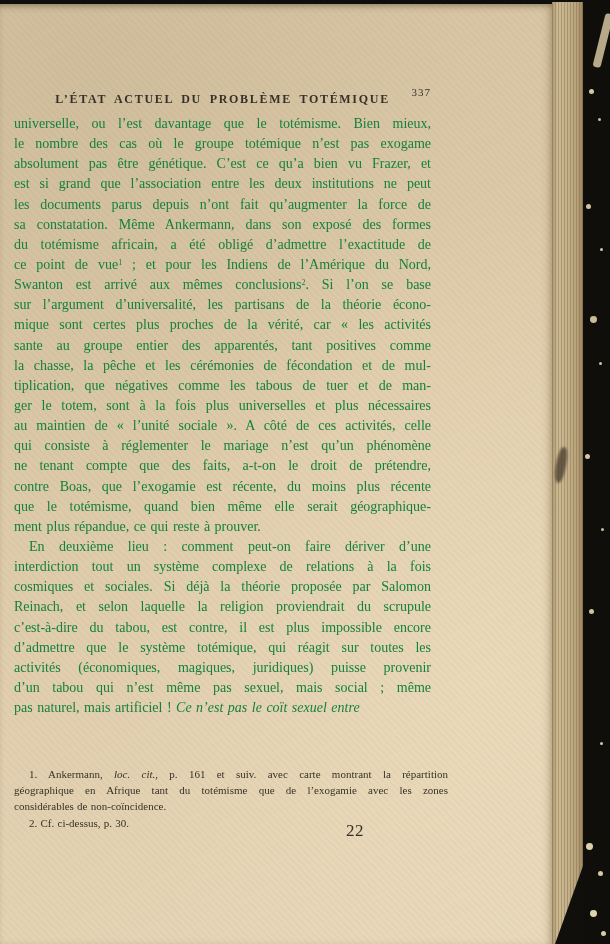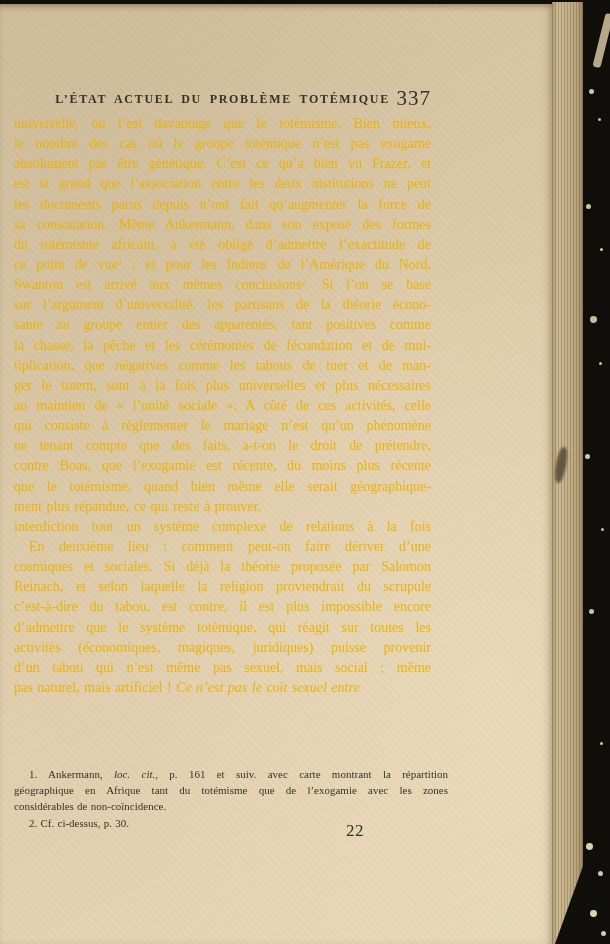--- a/index.html
+++ b/index.html
@@ -55,25 +55,25 @@
   }
   
   .running-head{
     position:absolute;left:14px;top:89px;width:417px;height:18px;
     text-align:center;color:#35312a;
   }
   .running-head .title{
     font-size:12px;font-weight:700;letter-spacing:1.7px;word-spacing:3px;
   }
   .running-head .folio{
-    position:absolute;right:0;top:-3px;font-size:21px;font-weight:400;letter-spacing:1px;
+    position:absolute;right:0;top:-3px;font-size:11px;font-weight:400;letter-spacing:1px;
   }
   .bodytext{
     position:absolute;left:14px;top:114px;width:417px;
-    font-size:14px;color:#eab308;word-spacing:1px;
+    font-size:14px;color:#15803d;word-spacing:1px;
   }
   .bodytext .line{height:20.15px;line-height:20.15px;overflow:hidden;
     text-align:justify;text-align-last:justify;}
   .footnotes{
     position:absolute;left:14px;top:766px;width:434px;
     font-size:11px;color:#363229;word-spacing:.5px;
   }
   .footnotes .line{height:16.2px;line-height:16.2px;overflow:hidden;
     text-align:justify;text-align-last:justify;}
   .line.no-just{text-align-last:left;}
@@ -104,32 +104,33 @@
     <div class="line"><span>universelle, ou l’est davantage que le totémisme. Bien mieux,</span></div>
     <div class="line"><span>le nombre des cas où le groupe totémique n’est pas exogame</span></div>
     <div class="line"><span>absolument pas être génétique. C’est ce qu’a bien vu Frazer, et</span></div>
     <div class="line"><span>est si grand que l’association entre les deux institutions ne peut</span></div>
     <div class="line"><span>les documents parus depuis n’ont fait qu’augmenter la force de</span></div>
     <div class="line"><span>sa constatation. Même Ankermann, dans son exposé des formes</span></div>
     <div class="line"><span>du totémisme africain, a été obligé d’admettre l’exactitude de</span></div>
     <div class="line"><span>ce point de vue</span><span class="sup">1</span><span> ; et pour les Indiens de l’Amérique du Nord,</span></div>
     <div class="line"><span>Swanton est arrivé aux mêmes conclusions</span><span class="sup">2</span><span>. Si l’on se base</span></div>
     <div class="line"><span>sur l’argument d’universalité, les partisans de la théorie écono-</span></div>
+    <div class="line"><span>mique sont certes plus proches de la vérité, car « les activités</span></div>
     <div class="line"><span>sante au groupe entier des apparentés, tant positives comme</span></div>
     <div class="line"><span>la chasse, la pêche et les cérémonies de fécondation et de mul-</span></div>
     <div class="line"><span>tiplication, que négatives comme les tabous de tuer et de man-</span></div>
     <div class="line"><span>ger le totem, sont à la fois plus universelles et plus nécessaires</span></div>
     <div class="line"><span>au maintien de « l’unité sociale ». A côté de ces activités, celle</span></div>
     <div class="line"><span>qui consiste à réglementer le mariage n’est qu’un phénomène</span></div>
     <div class="line"><span>ne tenant compte que des faits, a-t-on le droit de prétendre,</span></div>
     <div class="line"><span>contre Boas, que l’exogamie est récente, du moins plus récente</span></div>
     <div class="line"><span>que le totémisme, quand bien même elle serait géographique-</span></div>
     <div class="line no-just"><span>ment plus répandue, ce qui reste à prouver.</span></div>
+    <div class="line indent"><span>En deuxième lieu : comment peut-on faire dériver d’une</span></div>
     <div class="line"><span>interdiction tout un système complexe de relations à la fois</span></div>
-    <div class="line indent"><span>En deuxième lieu : comment peut-on faire dériver d’une</span></div>
     <div class="line"><span>cosmiques et sociales. Si déjà la théorie proposée par Salomon</span></div>
     <div class="line"><span>Reinach, et selon laquelle la religion proviendrait du scrupule</span></div>
     <div class="line"><span>c’est-à-dire du tabou, est contre, il est plus impossible encore</span></div>
     <div class="line"><span>d’admettre que le système totémique, qui réagit sur toutes les</span></div>
     <div class="line"><span>activités (économiques, magiques, juridiques) puisse provenir</span></div>
     <div class="line"><span>d’un tabou qui n’est même pas sexuel, mais social ; même</span></div>
     <div class="line no-just"><span>pas naturel, mais artificiel ! </span><span class="it">Ce n’est pas le coït sexuel entre</span></div>
   </div>
 
 <div class="footnotes">

